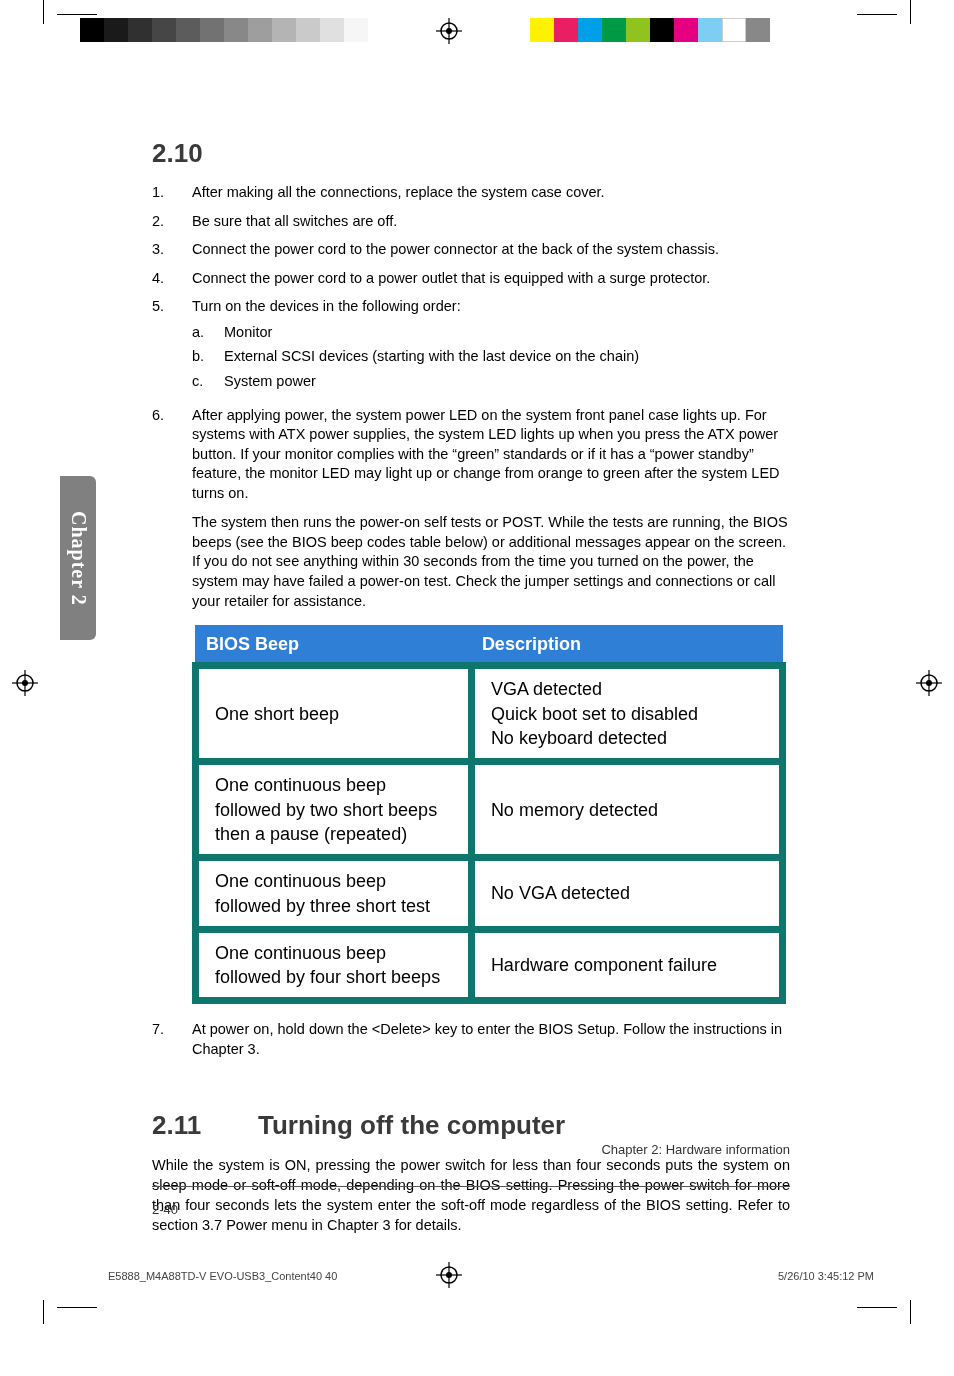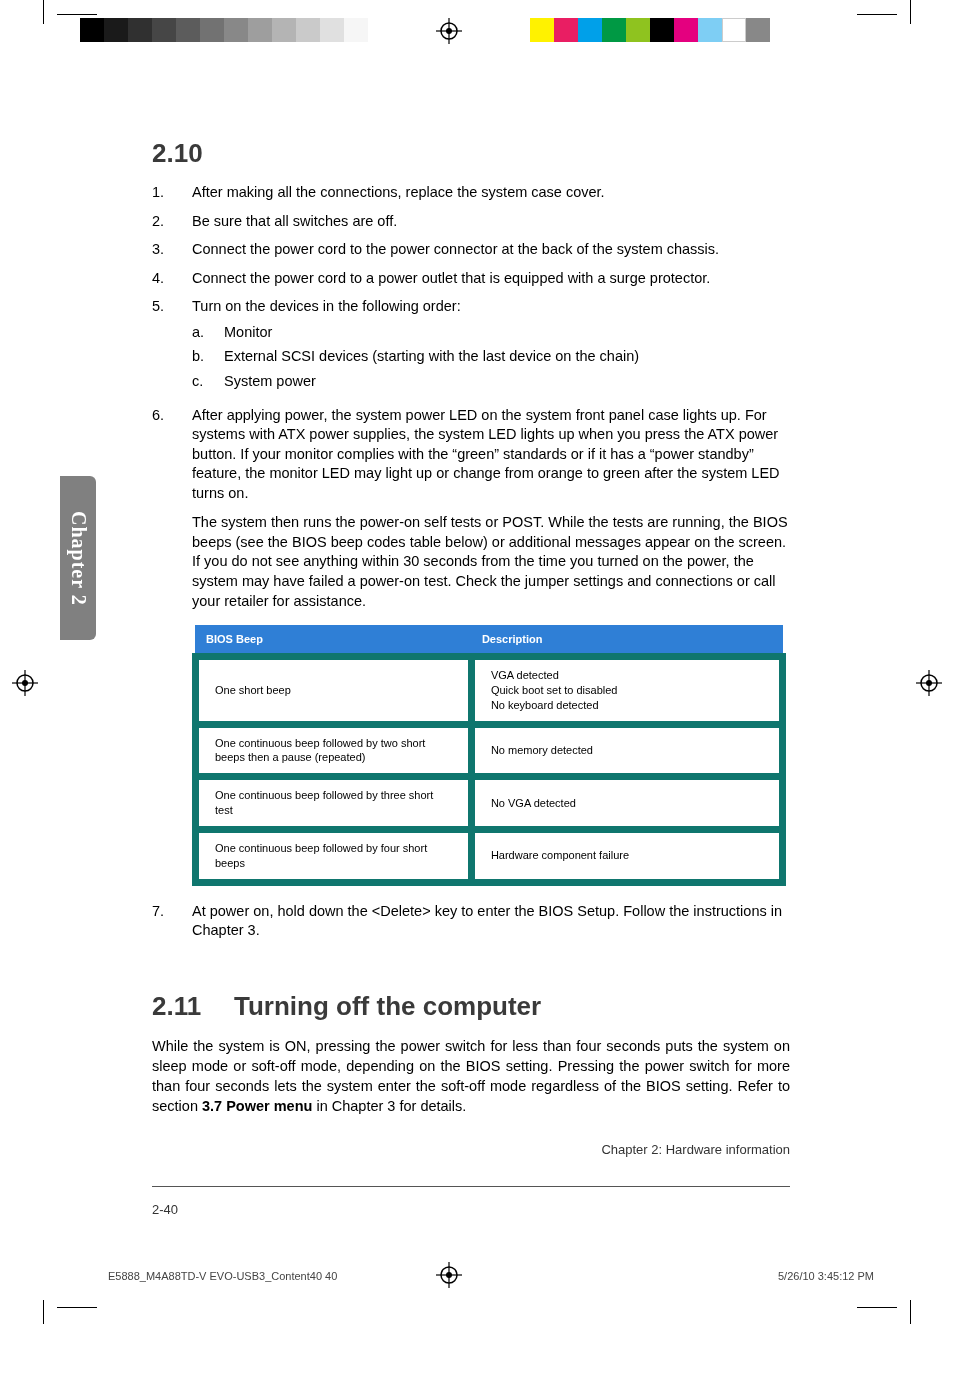--- a/index.html
+++ b/index.html
@@ -29,46 +29,46 @@
     position: absolute; left: 60px; top: 476px; width: 36px; height: 164px;
     background: #808080; color: #fff; font-weight: bold; font-size: 20px;
     display: flex; align-items: center; justify-content: center;
     border-top-right-radius: 6px; border-bottom-right-radius: 6px;
   }
   .chapter-tab span { writing-mode: vertical-rl; transform: rotate(0deg); letter-spacing: 1px; font-family: Georgia, "Times New Roman", serif; }
 
   
   .page { position: absolute; left: 152px; top: 138px; width: 638px; }
 
-  .section-head { display: flex; align-items: baseline; margin-bottom: 14px; }
+  .section-head { display: flex; align-items: baseline; margin-bottom: 14px; gap: 24px; }
   .section-num { font-size: 26px; font-weight: bold; color: #3a3a3a; width: 82px; }
   .section-title { font-size: 26px; font-weight: bold; color: #3a3a3a; }
 
   ol.steps { list-style: none; padding-left: 0; margin-left: 0; font-size: 14.5px; line-height: 1.35; }
   ol.steps > li { display: flex; margin-bottom: 9px; }
   ol.steps > li > .num { width: 40px; flex-shrink: 0; }
   ol.steps > li > .txt { flex: 1; }
 
   ol.sub { list-style: none; margin-top: 6px; padding-left: 0; }
   ol.sub > li { display: flex; margin-bottom: 5px; }
   ol.sub > li > .letter { width: 32px; flex-shrink: 0; }
   ol.sub > li > .txt { flex: 1; }
 
   .para { margin-top: 10px; }
 
   
-  table.beep { width: 594px; border-collapse: collapse; margin-top: 14px; margin-left: 40px; font-size: 11px; }
+  table.beep { width: 594px; border-collapse: collapse; margin-top: 14px; margin-left: 40px; font-size: 18px; }
   table.beep th { background: #2f7fd6; color: #fff; text-align: left; font-weight: bold; padding: 6px 10px; border: 1px solid #2f7fd6; }
   table.beep td { border: 7px solid #0f766e; padding: 8px 16px; vertical-align: middle; }
   table.beep td.desc div { line-height: 1.35; }
   table.beep td { line-height: 1.35; }
 
   .section2 { margin-top: 50px; }
   .body-para { font-size: 14.5px; line-height: 1.38; text-align: justify; margin-top: 8px; }
-  .body-para .bold { font-weight: bold; margin-top: 45px; }
+  .body-para .bold { font-weight: normal; margin-top: 45px; }
 
   
   .footer-line { position: absolute; left: 152px; top: 1186px; width: 638px; height: 1px; background: #555; }
   .page-num { position: absolute; left: 152px; top: 1202px; font-size: 13px; color: #333; }
   .page-label { position: absolute; right: 164px; top: 1142px; font-size: 13px; color: #333; }
 
   
   .print-file { position: absolute; left: 80px; top: 1270px; font-size: 11px; color: #444; padding-left: 28px; }
   .print-date { position: absolute; right: 80px; top: 1270px; font-size: 11px; color: #444; }
   .target-bottom { position: absolute; top: 1262px; left: 436px; width: 26px; height: 26px; }

